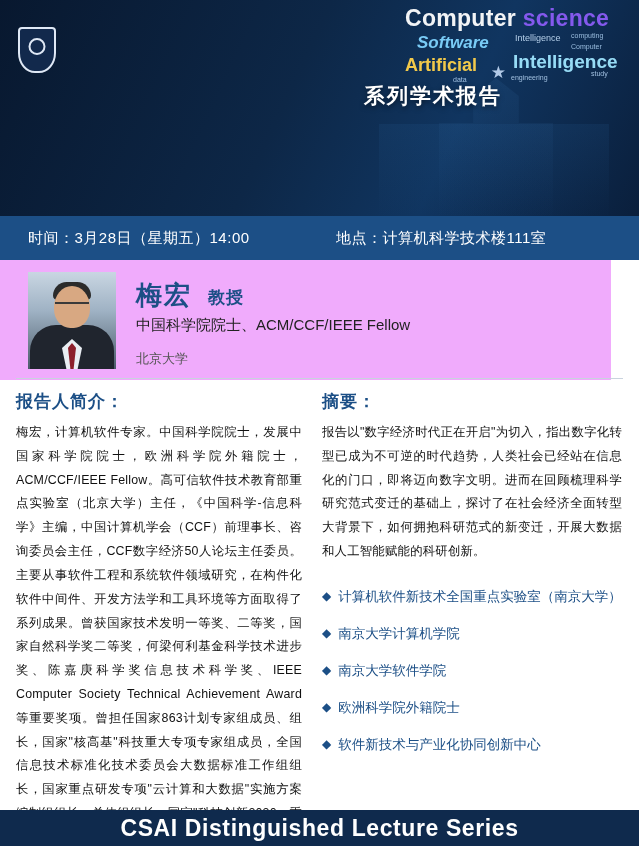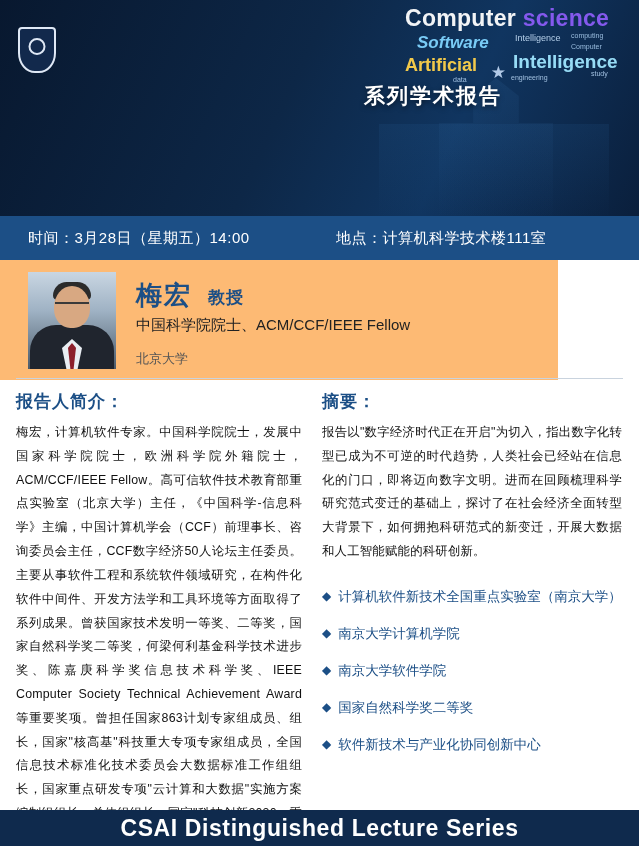--- a/index.html
+++ b/index.html
@@ -100,21 +100,21 @@
     position:relative;width:639px;height:44px;
     background:#1c4f86;
     color:#ffffff;
     display:flex;align-items:center;
   }
   .info-time{position:absolute;left:28px;font-size:15px;letter-spacing:.5px;}
   .info-place{position:absolute;left:308px;font-size:15px;letter-spacing:.5px;margin-left:28px;}
 
   
   .speaker{
-    position:relative;width:558px;height:120px;background:#fdba74;
+    position:relative;width:611px;height:120px;background:#f0abfc;
   }
   .portrait{
     position:absolute;left:28px;top:12px;width:88px;height:97px;
     background:linear-gradient(180deg,#c9d6e2 0%,#9fb2c4 40%,#4b5a69 100%);
     overflow:hidden;
   }
   .portrait .head{
     position:absolute;left:50%;top:14px;transform:translateX(-50%);
     width:36px;height:42px;border-radius:50% 50% 45% 45%;
     background:#d8a882;
@@ -272,21 +272,21 @@
       <div class="org-item">
         <span class="dia">◆</span>
         <span>南京大学计算机学院</span>
       </div>
       <div class="org-item">
         <span class="dia">◆</span>
         <span>南京大学软件学院</span>
       </div>
       <div class="org-item">
         <span class="dia">◆</span>
-        <span>国家自然科学奖二等奖</span>
+        <span>欧洲科学院外籍院士</span>
       </div>
       <div class="org-item">
         <span class="dia">◆</span>
         <span>软件新技术与产业化协同创新中心</span>
       </div>
     </div>
   </div>
 
   <div class="footer">
     <span>CSAI Distinguished Lecture Series</span>

